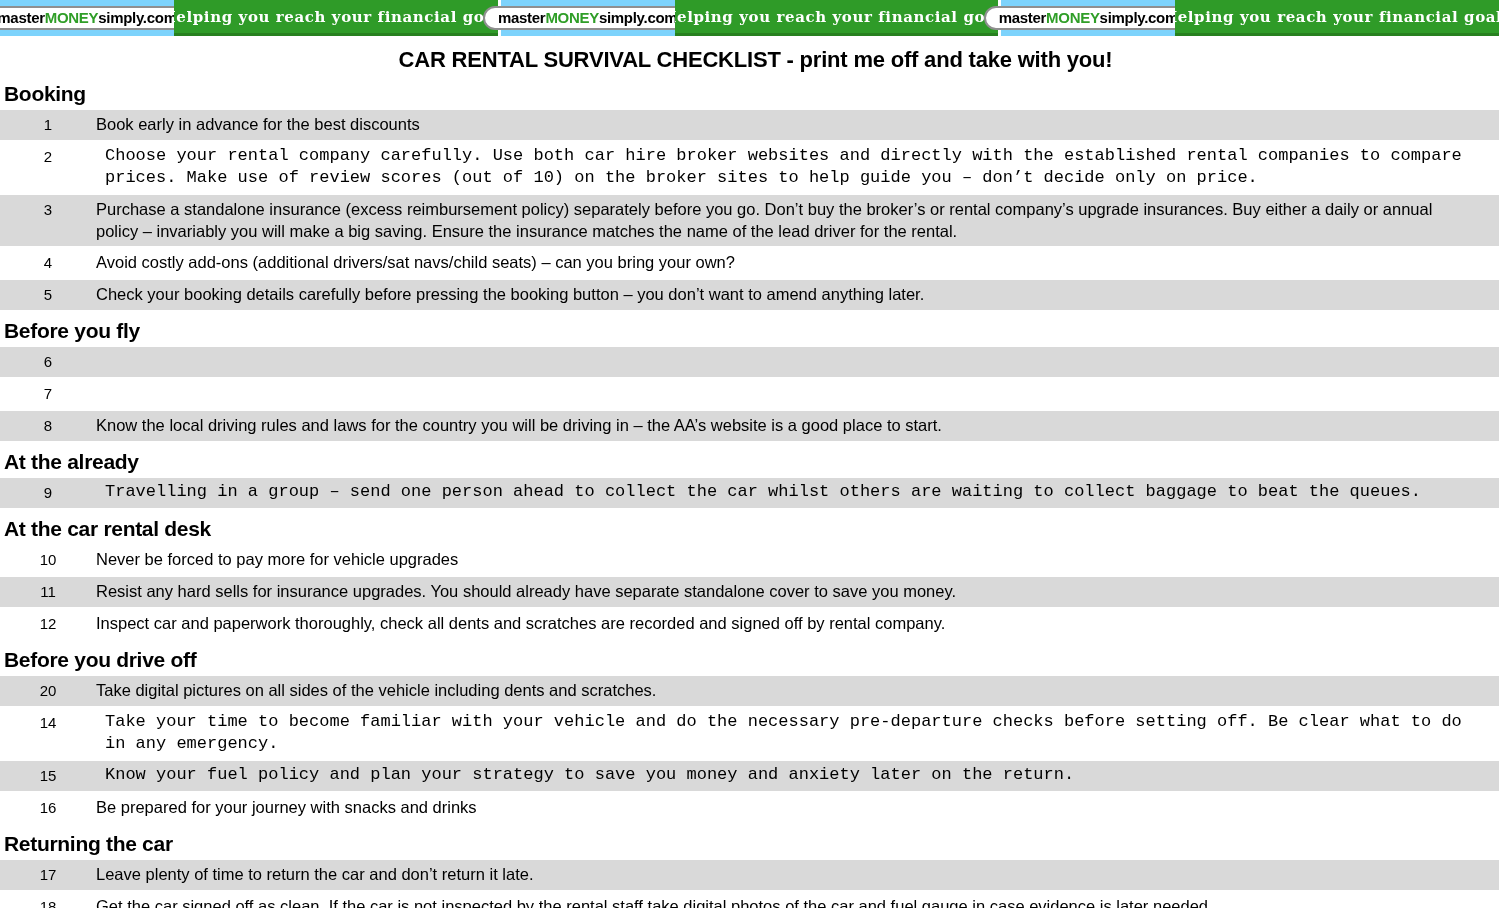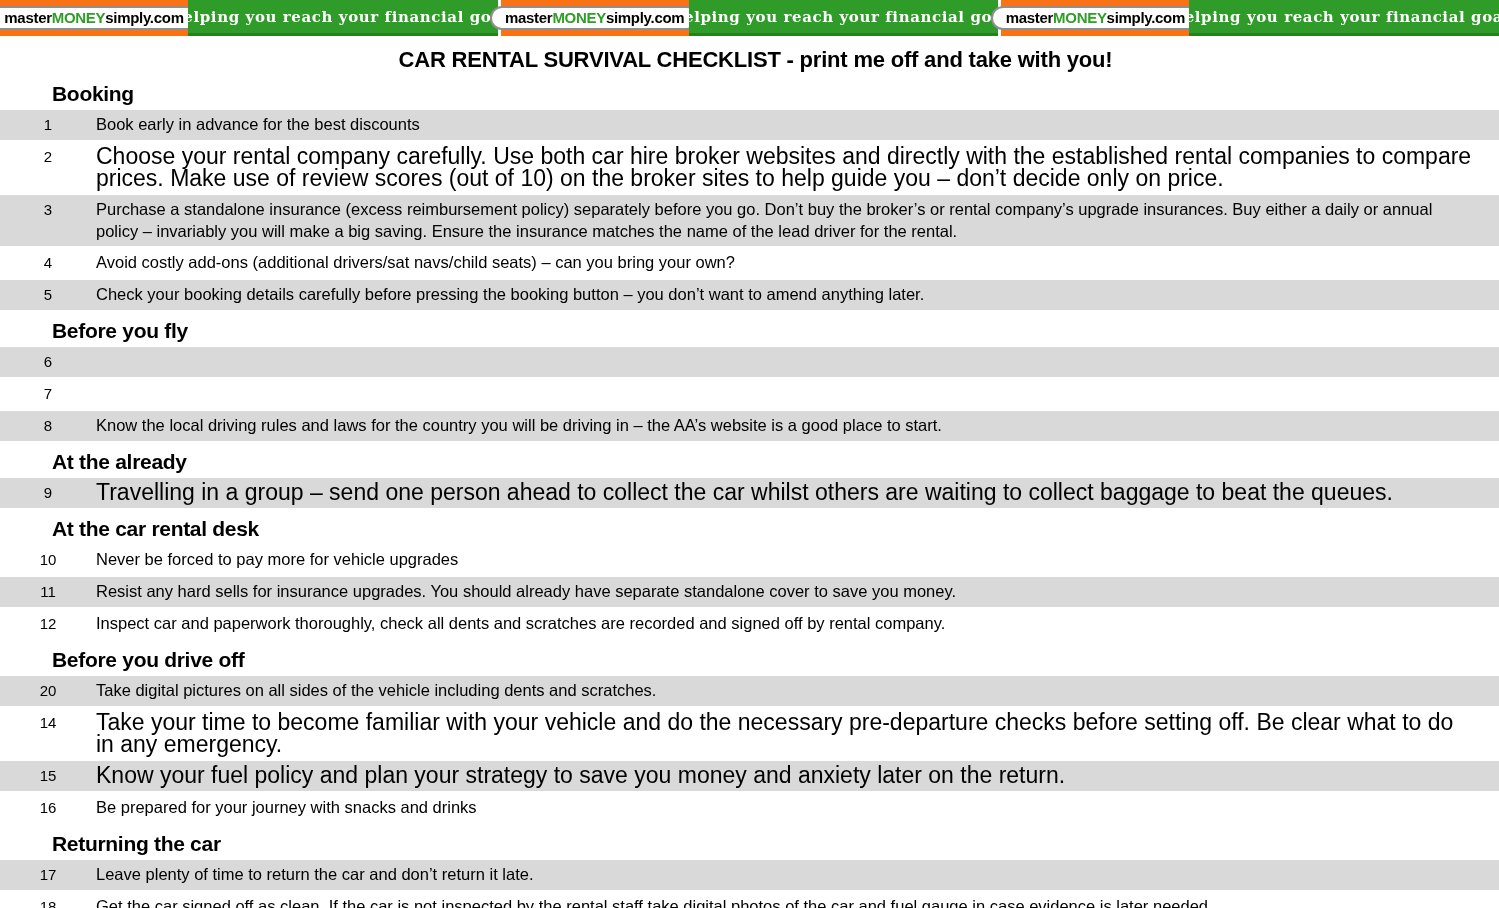--- a/index.html
+++ b/index.html
@@ -7,22 +7,22 @@
   body {
     background: #ffffff;
     font-family: "Liberation Sans", sans-serif;
     color: #000;
   }
 
   
   .banner { display: flex; gap: 3px; height: 36px; background: #fff; }
   .banner-unit { flex: 1; display: flex; min-width: 0; }
   .logo-block {
-    width: 188px; flex: none;
-    background: #f97316;
+    width: 174px; flex: none;
+    background: #7dd3fc;
     display: flex; align-items: center; justify-content: center;
   }
   .logo-pill {
     background: #ffffff;
     border: 2px solid #8f8f8f;
     border-radius: 15px;
     padding: 1px 13px 2px 13px;
     font-weight: bold;
     font-size: 15px;
     white-space: nowrap;
@@ -53,21 +53,20 @@
   }
 
   
   .section-heading {
     font-size: 21px;
     font-weight: bold;
     letter-spacing: -0.3px;
     line-height: 28px;
     margin-top: 7px;
     padding-left: 4px;
-    margin-left: 48px;
   }
 
   .row {
     display: flex;
     align-items: flex-start;
     padding: 3px 0 4px 0;
     margin-top: 2px;
     line-height: 22px;
   }
   .row.shaded { background: #d9d9d9; }
@@ -78,22 +77,23 @@
     font-size: 15px;
     font-weight: normal;
     padding-top: 1px;
   }
   .txt {
     flex: 1;
     font-size: 16.5px;
     padding-right: 26px;
   }
   .row.serif .txt {
-    font-family: Liberation Sans, sans-serif;
-    font-size: 23px;
+    font-family: Liberation Mono, monospace;
+    font-size: 17px;
+    margin-left: 9px;
   }
 </style>
 </head>
 <body>
 
 <div class="banner">
 
   <div class="banner-unit">
     <div class="logo-block">
       <div class="logo-pill"><span>master</span><span class="money">MONEY</span><span>simply</span><span>.com</span></div>

